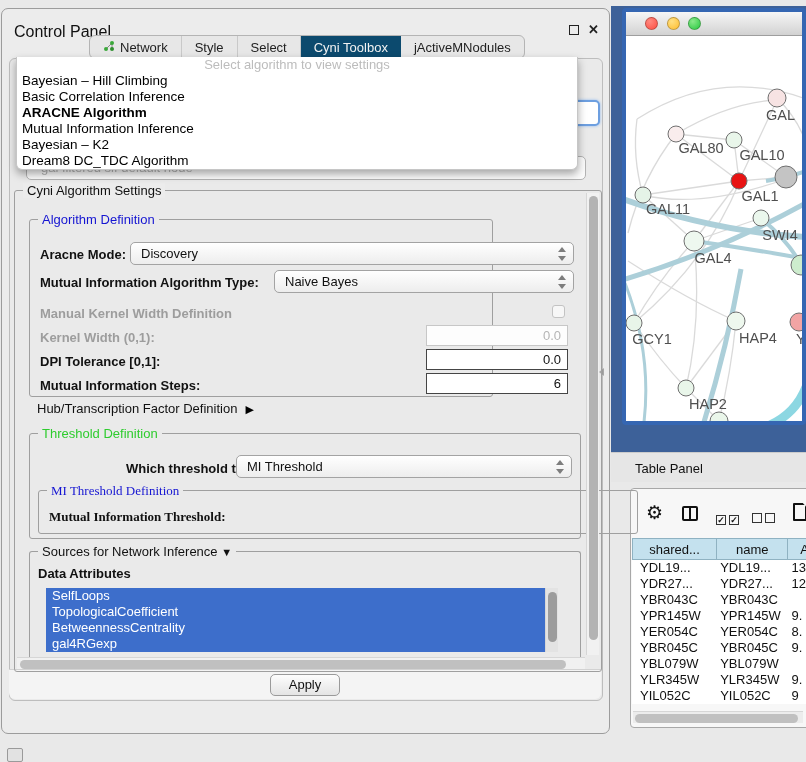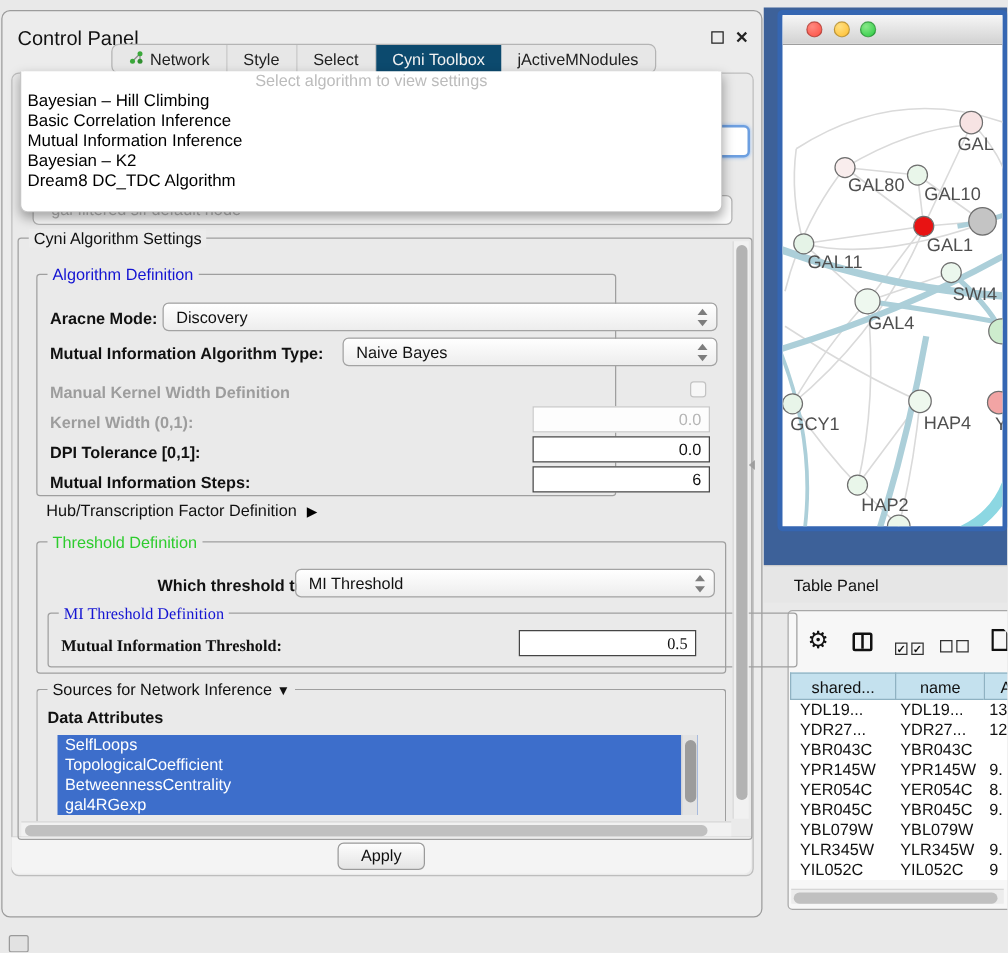--- a/index.html
+++ b/index.html
@@ -159,20 +159,21 @@
 
   <div class="abs combo-frag"></div>
   <div class="abs combo-bg">
     <span>gal filtered sif default node</span>
   </div>
 
   <div class="abs dd">
     <div class="dd-ph">Select algorithm to view settings</div>
     <div class="dd-item">Bayesian – Hill Climbing</div>
     <div class="dd-item">Basic Correlation Inference</div>
+    <div class="dd-item bold">ARACNE Algorithm</div>
     <div class="dd-item">Mutual Information Inference</div>
     <div class="dd-item">Bayesian – K2</div>
     <div class="dd-item">Dream8 DC_TDC Algorithm</div>
   </div>
 
   <div class="abs group" style="left:14px; top:190px; width:588px; height:482px; z-index:3;">
     <div class="gtitle black" style="background:#ececec;">Cyni Algorithm Settings</div>
 
     <div class="abs group" style="left:14px; top:28px; width:464px; height:178px;">
       <div class="gtitle blue">Algorithm Definition</div>
@@ -211,21 +212,20 @@
 
       <div class="lbl" style="left:56px; top:27px;margin-left:40px;">Which threshold to use:</div>
       <div class="combo" style="left:206px; top:21px; width:336px;">
         <span class="val">MI Threshold</span>
         <span class="stepper"></span>
       </div>
 
       <div class="abs group" style="left:8px; top:56px; width:600px; height:44px;font-family:Liberation Serif, serif;">
         <div class="gtitle blue">MI Threshold Definition</div>
         <div class="lbl" style="left:10px; top:18px;">Mutual Information Threshold:</div>
-        <div class="field" style="left:376px; top:13px; width:142px;">0.5</div>
       </div>
     </div>
 
     <div class="abs group" style="left:14px; top:360px; width:552px; height:112px; border-bottom:none;">
       <div class="gtitle black">
         <span>Sources for Network Inference</span>
         <span style="font-size:11px;">▼</span>
       </div>
       <div class="lbl" style="left:8px; top:14px;">Data Attributes</div>
       <div class="listbox" style="left:16px; top:36px; width:512px; height:64px;">

